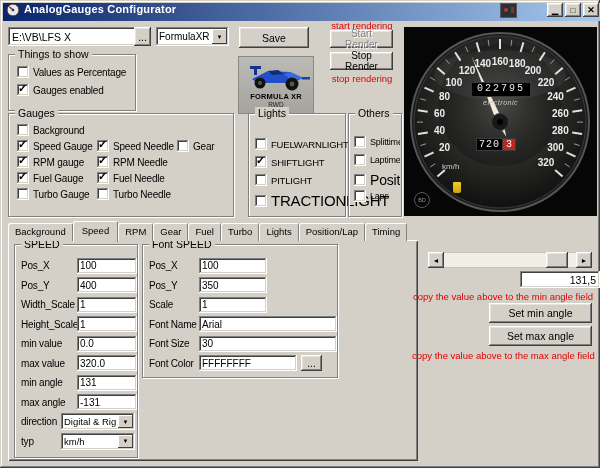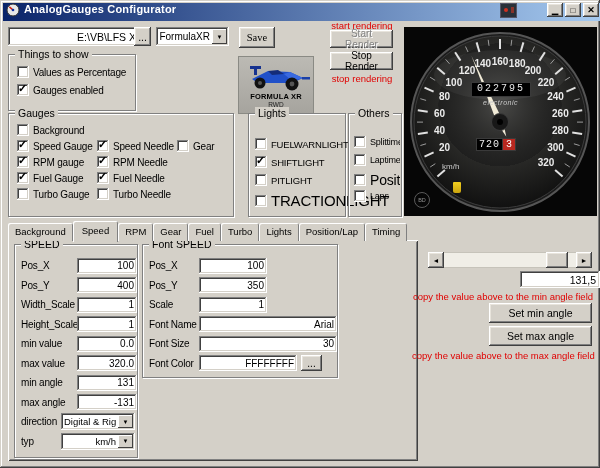--- a/index.html
+++ b/index.html
@@ -19,21 +19,21 @@
   .wbtn{width:16px;height:14px;margin-left:2px;background:#d4d0c8;flex:none;
     box-shadow:inset -1px -1px #404040,inset 1px 1px #fff,inset -2px -2px #808080,inset 2px 2px #e8e4dc;
     display:flex;align-items:center;justify-content:center;font-size:8px;font-weight:bold;cursor:pointer;}
   .wbtn.close{font-size:9px;}
   
   .btn{background:#d4d0c8;display:flex;align-items:center;justify-content:center;font-size:10.5px;cursor:pointer;
     font-family:"Liberation Sans",sans-serif;border:0;
     box-shadow:inset -1px -1px #404040,inset 1px 1px #fff,inset -2px -2px #808080,inset 2px 2px #e8e4dc;}
   .btn.disabled{color:#828282;text-shadow:1px 1px 0 #fff;}
   .sunken{background:#fff;
-    box-shadow:inset -1px -1px #fff,inset 1px 1px #808080,inset -2px -2px #d4d0c8,inset 2px 2px #404040;text-align:right;}
+    box-shadow:inset -1px -1px #fff,inset 1px 1px #808080,inset -2px -2px #d4d0c8,inset 2px 2px #404040;}
   .tfield{border:0;outline:none;font:10.5px "Liberation Sans",sans-serif;padding:0 4px;color:#000;}
   .combo{display:flex;align-items:center;padding-left:3px;overflow:hidden;}
   .combo .ctext{flex:1;white-space:nowrap;overflow:hidden;font-size:10px;}
   .combo .drop{width:15px;align-self:stretch;margin:2px;background:#d4d0c8;flex:none;
     box-shadow:inset -1px -1px #404040,inset 1px 1px #fff;
     display:flex;align-items:center;justify-content:center;font-size:6px;cursor:pointer;}
   .group{position:absolute;border:1px solid #808080;box-shadow:inset 1px 1px 0 #fff,1px 1px 0 #fff;}
   .gtitle{position:absolute;top:-7px;left:6px;background:#d4d0c8;padding:0 3px;font-size:10.5px;line-height:13px;white-space:nowrap;}
   .cb{position:absolute;display:flex;align-items:center;font-size:10px;letter-spacing:-.2px;white-space:nowrap;cursor:default;}
   .cbbox{width:12px;height:12px;margin-right:4px;background:#fff;position:relative;flex:none;
@@ -98,21 +98,21 @@
     <span class="wbtn">□</span>
     <span class="wbtn close">✕</span>
   </div>
 
   <input class="abs tfield sunken" style="left: 8px; top: 27px; width: 124px; height: 19px;" value="E:\VB\LFS X">
   <button class="abs btn" style="left:134px;top:27px;width:17px;height:19px;">...</button>
   <div class="abs combo sunken" style="left:156px;top:27px;width:70px;height:19px;">
     <span class="ctext">FormulaXR</span>
     <span class="drop">▼</span>
   </div>
-  <button class="abs btn" style="left:239px;top:27px;width:36px;height:21px;font-family:Liberation Serif, serif;">Save</button>
+  <button class="abs btn" style="left:239px;top:27px;width:70px;height:21px;">Save</button>
   <div class="note" style="left:316px;top:20px;width:92px;text-align:center;">start rendering</div>
   <button class="abs btn disabled" style="left:330px;top:30px;width:63px;height:18px;font-size:10px;">Start Render</button>
   <button class="abs btn" style="left:330px;top:52px;width:63px;height:18px;font-size:10px;">Stop Render</button>
   <div class="note" style="left:316px;top:73px;width:92px;text-align:center;">stop rendering</div>
 
   <div class="group" style="left:8px;top:54px;width:126px;height:55px;">
     <span class="gtitle">Things to show</span>
     <div class="cb" style="left:8px;top:11px;">
       <span class="cbbox"></span>
       <span>Values as Percentage</span>

